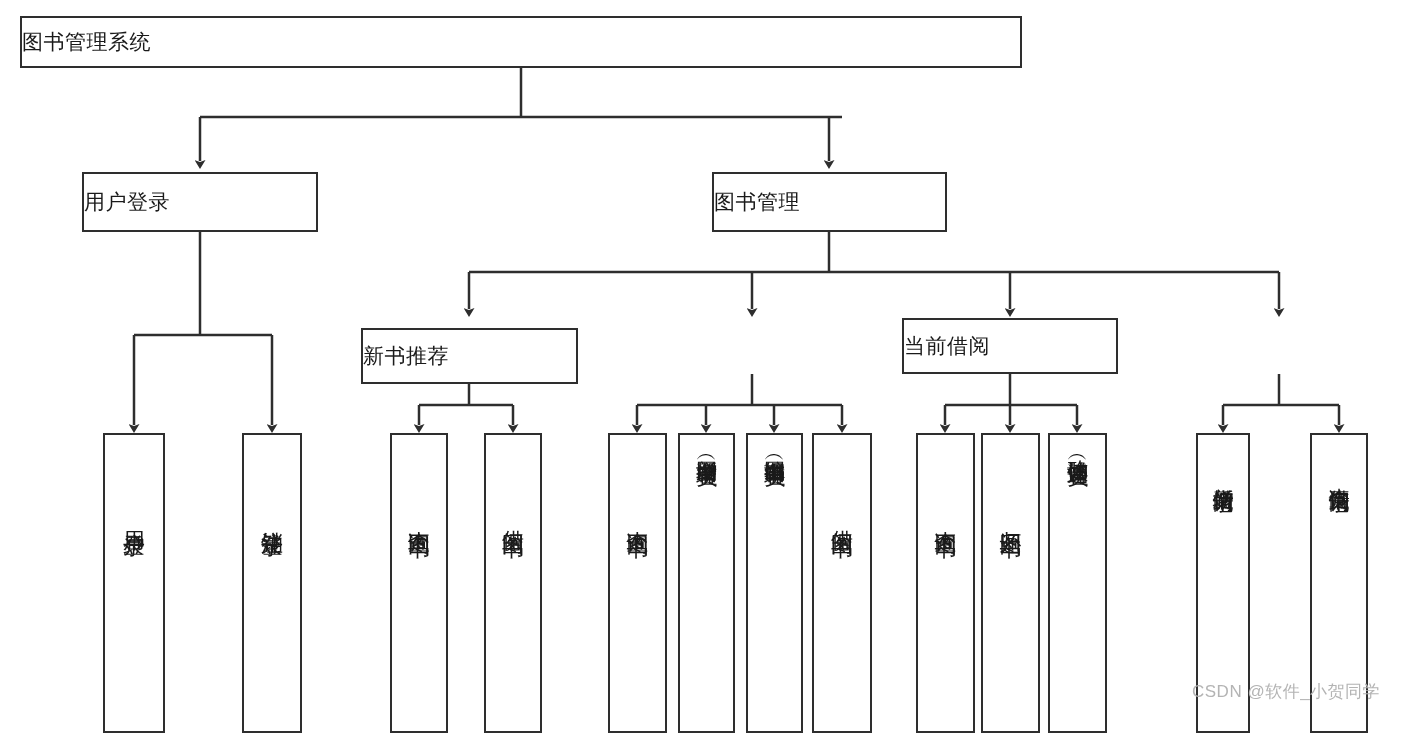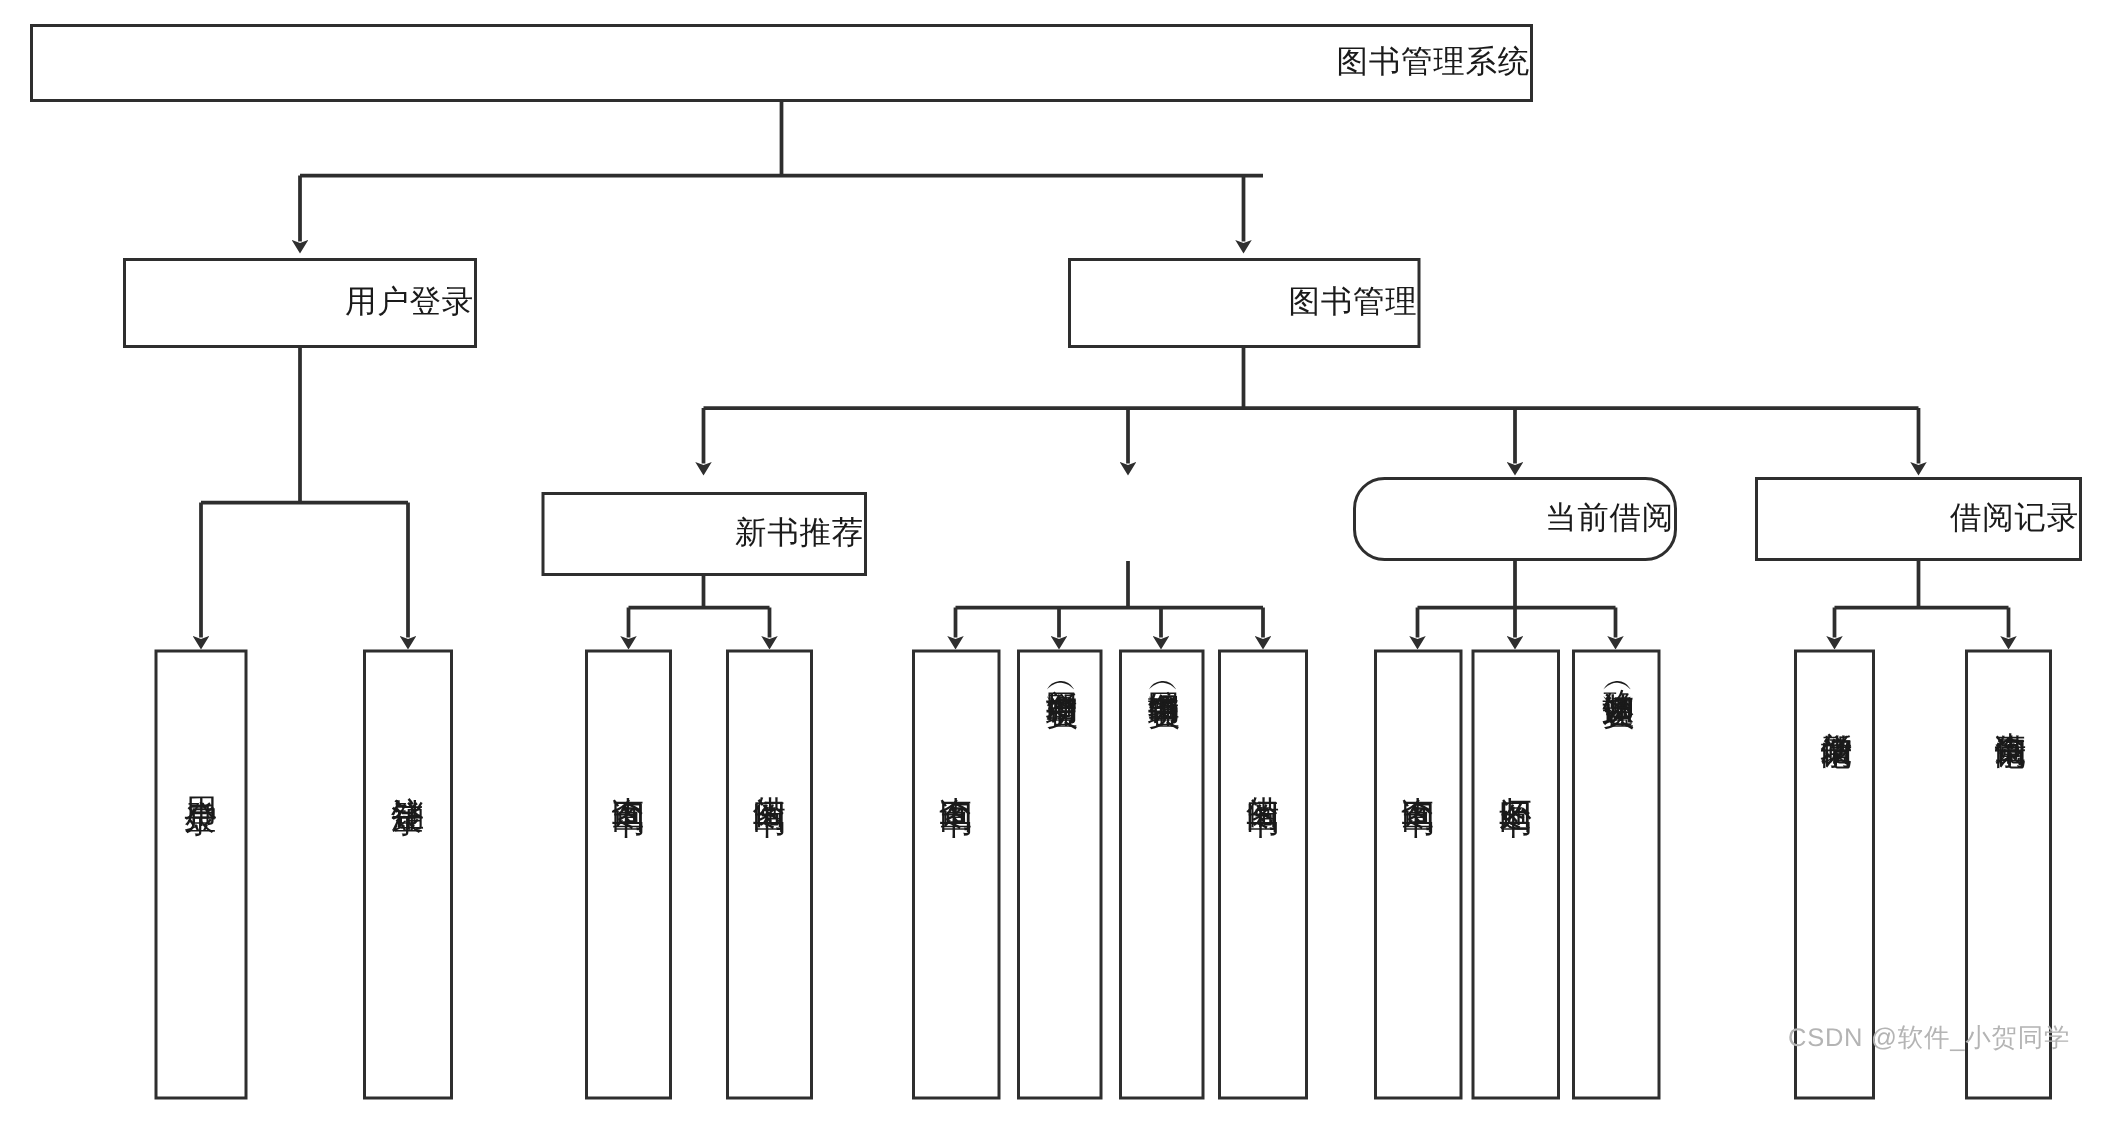--- a/index.html
+++ b/index.html
@@ -25,21 +25,21 @@
     height: 747px;
     pointer-events: none;
   }
   .node {
     position: absolute;
     box-sizing: border-box;
     border: 2.5px solid #2e2e2e;
     background: #ffffff;
     display: flex;
     align-items: center;
-    justify-content: flex-end;
+    justify-content: flex-start;
     color: #1a1a1a;
   }
   .node .label {
     display: block;
     text-align: center;
     line-height: 1.16;
     letter-spacing: 0.5px;
   }
   .node.horiz .label {
     font-size: 21px;
@@ -132,25 +132,22 @@
   <div class="node horiz" style="left:82px; top:172px; width:236px; height:60px;">
     <span class="label">用户登录</span>
   </div>
   <div class="node horiz" style="left:712px; top:172px; width:235px; height:60px;">
     <span class="label">图书管理</span>
   </div>
 
   <div class="node horiz" style="left:361px; top:328px; width:217px; height:56px;">
     <span class="label">新书推荐</span>
   </div>
-  <div class="node horiz" style="left:902px; top:318px; width:216px; height:56px;border-radius:21px;">
+  <div class="node horiz" style="left:902px; top:318px; width:216px; height:56px;">
     <span class="label">当前借阅</span>
-  </div>
-  <div class="node horiz" style="left:1170px; top:318px; width:218px; height:56px;">
-    <span class="label">借阅记录</span>
   </div>
 
   <div class="node vert" style="left:103px; top:433px; width:62px; height:300px; padding-top:78px;">
     <span class="label">用户登录</span>
   </div>
   <div class="node vert" style="left:242px; top:433px; width:60px; height:300px; padding-top:78px;">
     <span class="label">注销登录</span>
   </div>
 
   <div class="node vert" style="left:390px; top:433px; width:58px; height:300px; padding-top:78px;">

